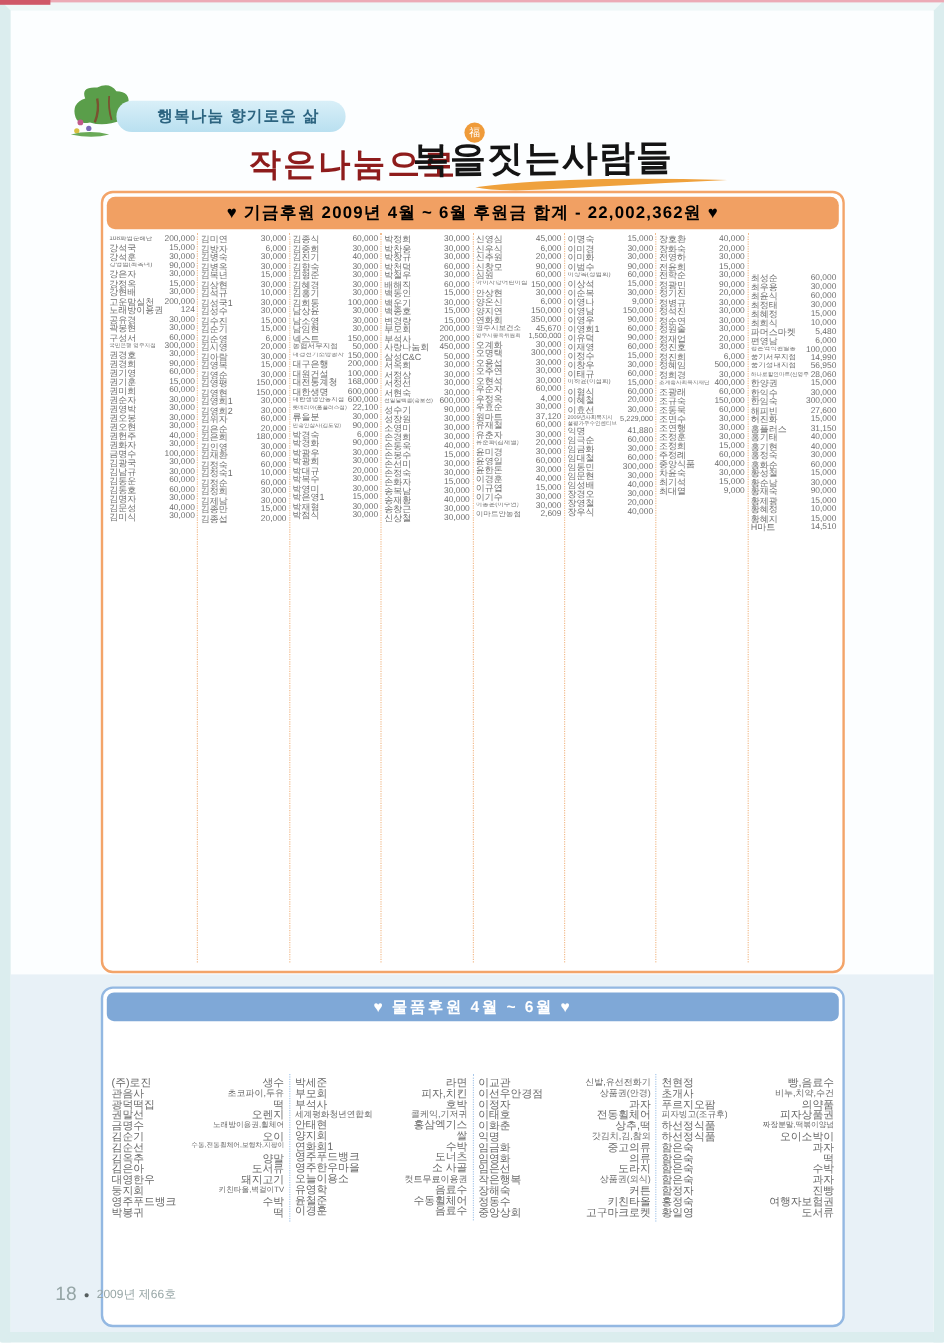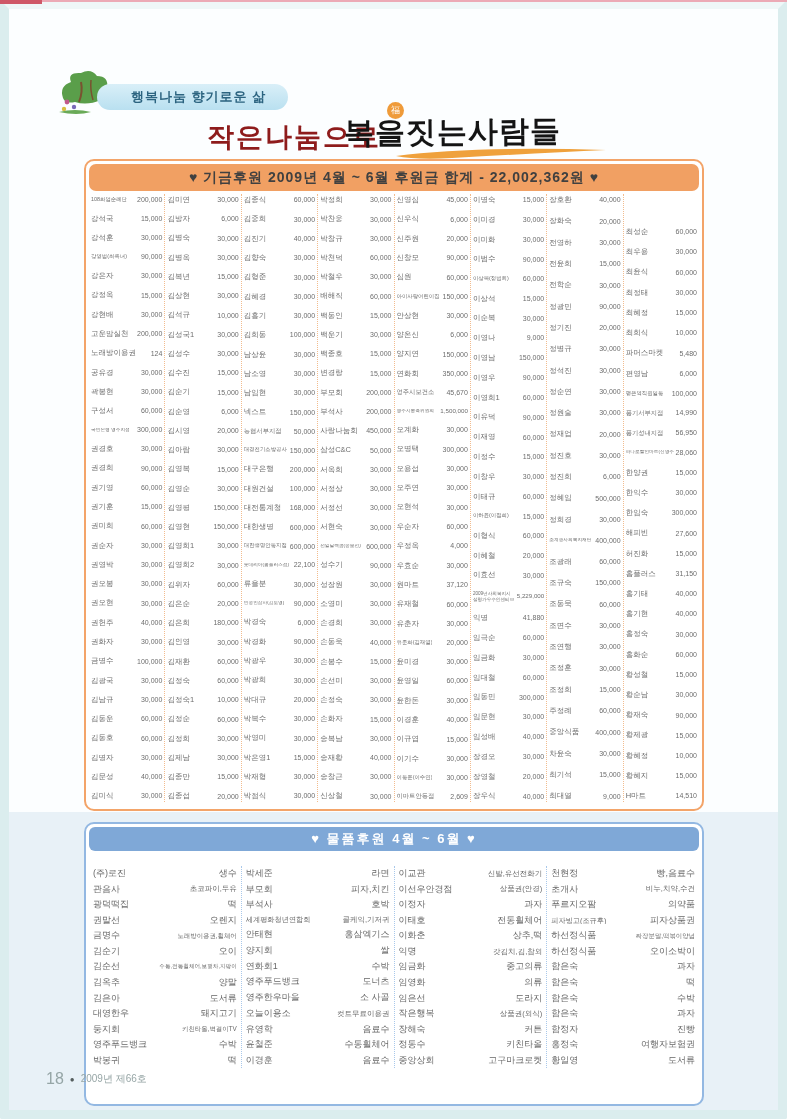--- a/index.html
+++ b/index.html
@@ -19,41 +19,41 @@
   .title-red{position:absolute;left:207px;top:119px;font-size:27px;font-weight:bold;color:#8e1c1c;letter-spacing:2px;}
   .title-black{position:absolute;left:344px;top:112px;font-size:30px;font-weight:bold;color:#141414;
                font-family:"DejaVu Serif",serif;transform:rotate(-0.5deg);letter-spacing:1px;}
   .stamp{position:absolute;left:387px;top:102px;width:17px;height:17px;border-radius:50%;
          background:#ef9b3a;color:#fff;font-size:9px;line-height:17px;text-align:center;z-index:3;}
   .swoosh{position:absolute;left:392px;top:144px;z-index:1;}
 
   
   .fund-section{position:absolute;left:84px;top:159px;width:620px;height:652px;background:#fff;
                 border:2px solid #f3a469;border-radius:10px;padding:3px;box-sizing:border-box;z-index:2;}
-  .fund-titlebar{height:27px;line-height:27px;background:#f1a063;border-radius:7px;color:#404040;
+  .fund-titlebar{height:27px;line-height:27px;background:#f1a063;border-radius:7px;color:#000000;
                  font-size:14px;font-weight:bold;text-align:center;letter-spacing:1px;}
   .fund-grid{display:flex;height:608px;margin-top:3px;}
-  .fcol{flex:1 1 0;display:flex;flex-direction:column;justify-content:space-between;
+  .fcol{flex:1 1 0;display:flex;flex-direction:column;justify-content:flex-start;
         padding:2px 2px;border-right:1px dotted #f2bc8e;min-width:0;}
   .fcol:last-child{border-right:none;margin-top:32px;}
   .fe{display:flex;align-items:center;justify-content:space-between;line-height:1;}
   .fn{font-size:7.5px;color:#6d6d6d;white-space:nowrap;overflow:hidden;}
   .fn.s6{font-size:6.3px;}
   .fn.s7{font-size:5.4px;}
   .fn.s9{font-size:4.7px;}
   .fn.wrap{font-size:4.6px;white-space:normal;line-height:1.15;width:42px;}
   .fa{font-size:7px;color:#6d6d6d;white-space:nowrap;margin-left:2px;flex:none;}
   .fa.al{font-size:6.2px;}
 
   
   .goods-section{position:absolute;left:84px;top:822px;width:620px;height:284px;background:#fff;
                  border:2px solid #93b8e2;border-radius:10px;padding:3px;box-sizing:border-box;z-index:2;}
   .goods-titlebar{height:24px;line-height:24px;background:#7fa8d7;border-radius:6px;color:#fff;
                   font-size:13px;font-weight:bold;text-align:center;letter-spacing:2px;}
-  .goods-grid{display:flex;height:202px;margin-top:15px;}
+  .goods-grid{display:flex;height:202px;margin-top:4px;align-items:center;}
   .gcol{flex:1 1 0;display:flex;flex-direction:column;justify-content:space-between;
         padding:3px 4px;border-right:1px dotted #a9c8ea;min-width:0;}
   .gcol:last-child{border-right:none;}
   .ge{display:flex;align-items:center;justify-content:space-between;line-height:1;}
   .gn{font-size:9px;color:#686868;white-space:nowrap;overflow:hidden;}
   .gn.s7{font-size:7.2px;}
   .gi{font-size:9px;color:#686868;white-space:nowrap;margin-left:3px;flex:none;}
   .gi.t7{font-size:7.5px;}
   .gi.t10{font-size:6.4px;}
   .gi.t14{font-size:5.6px;}

